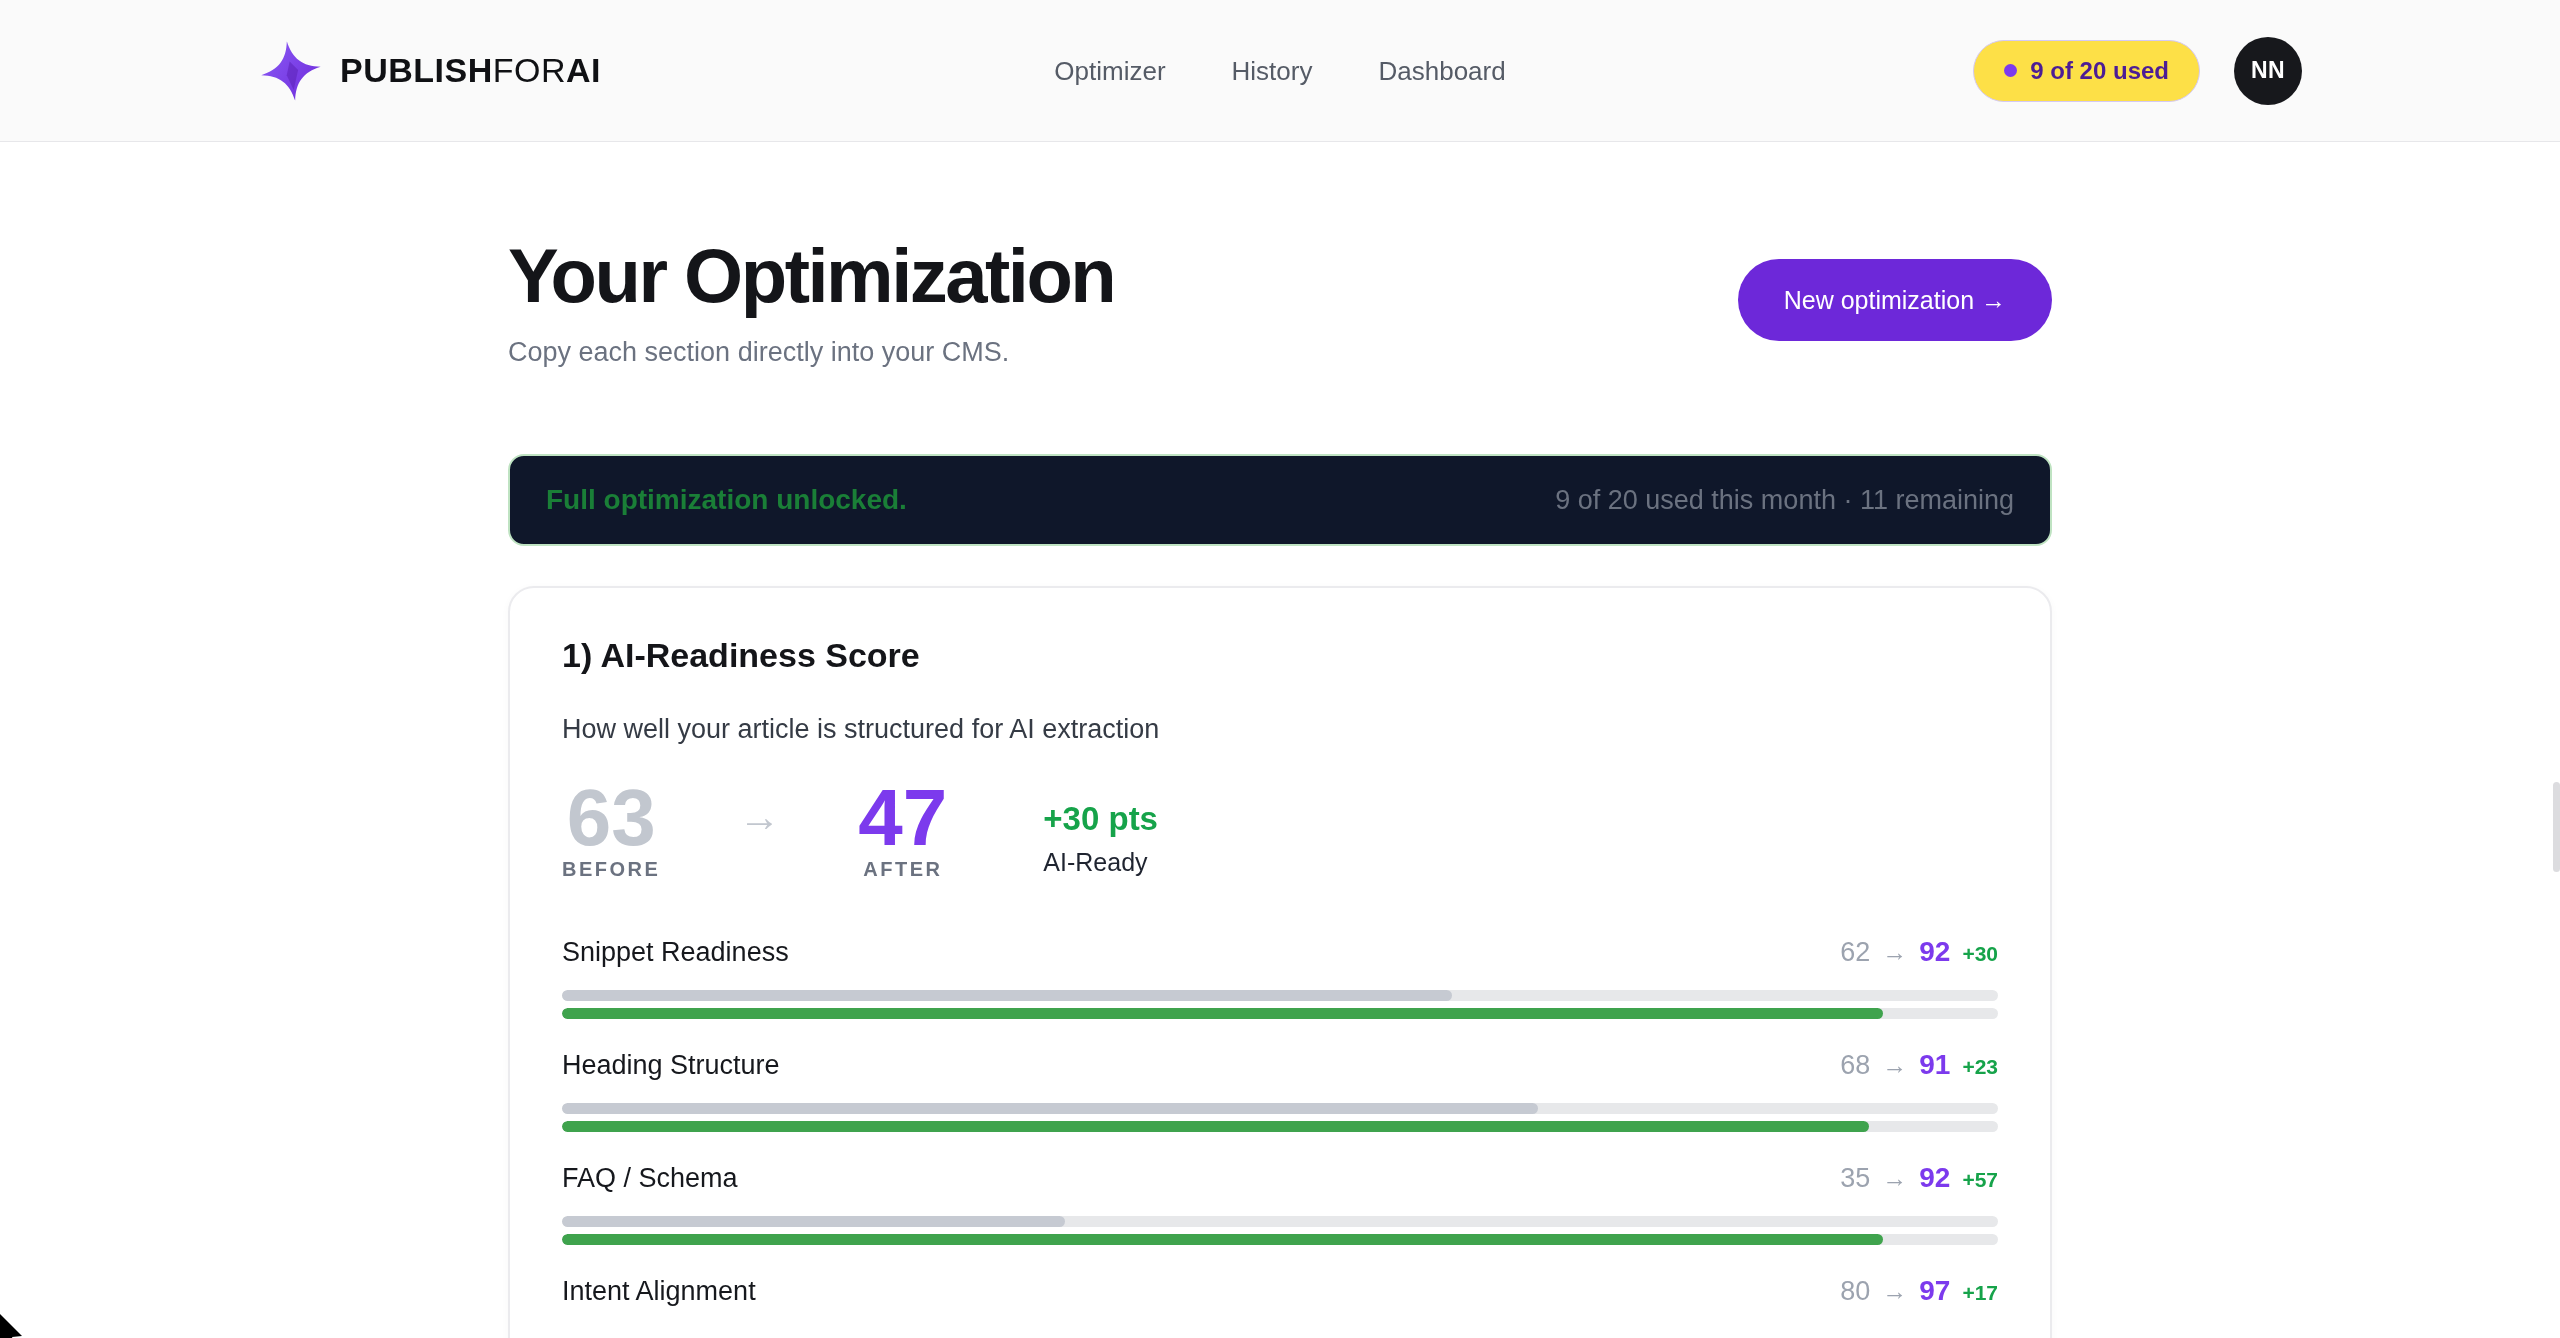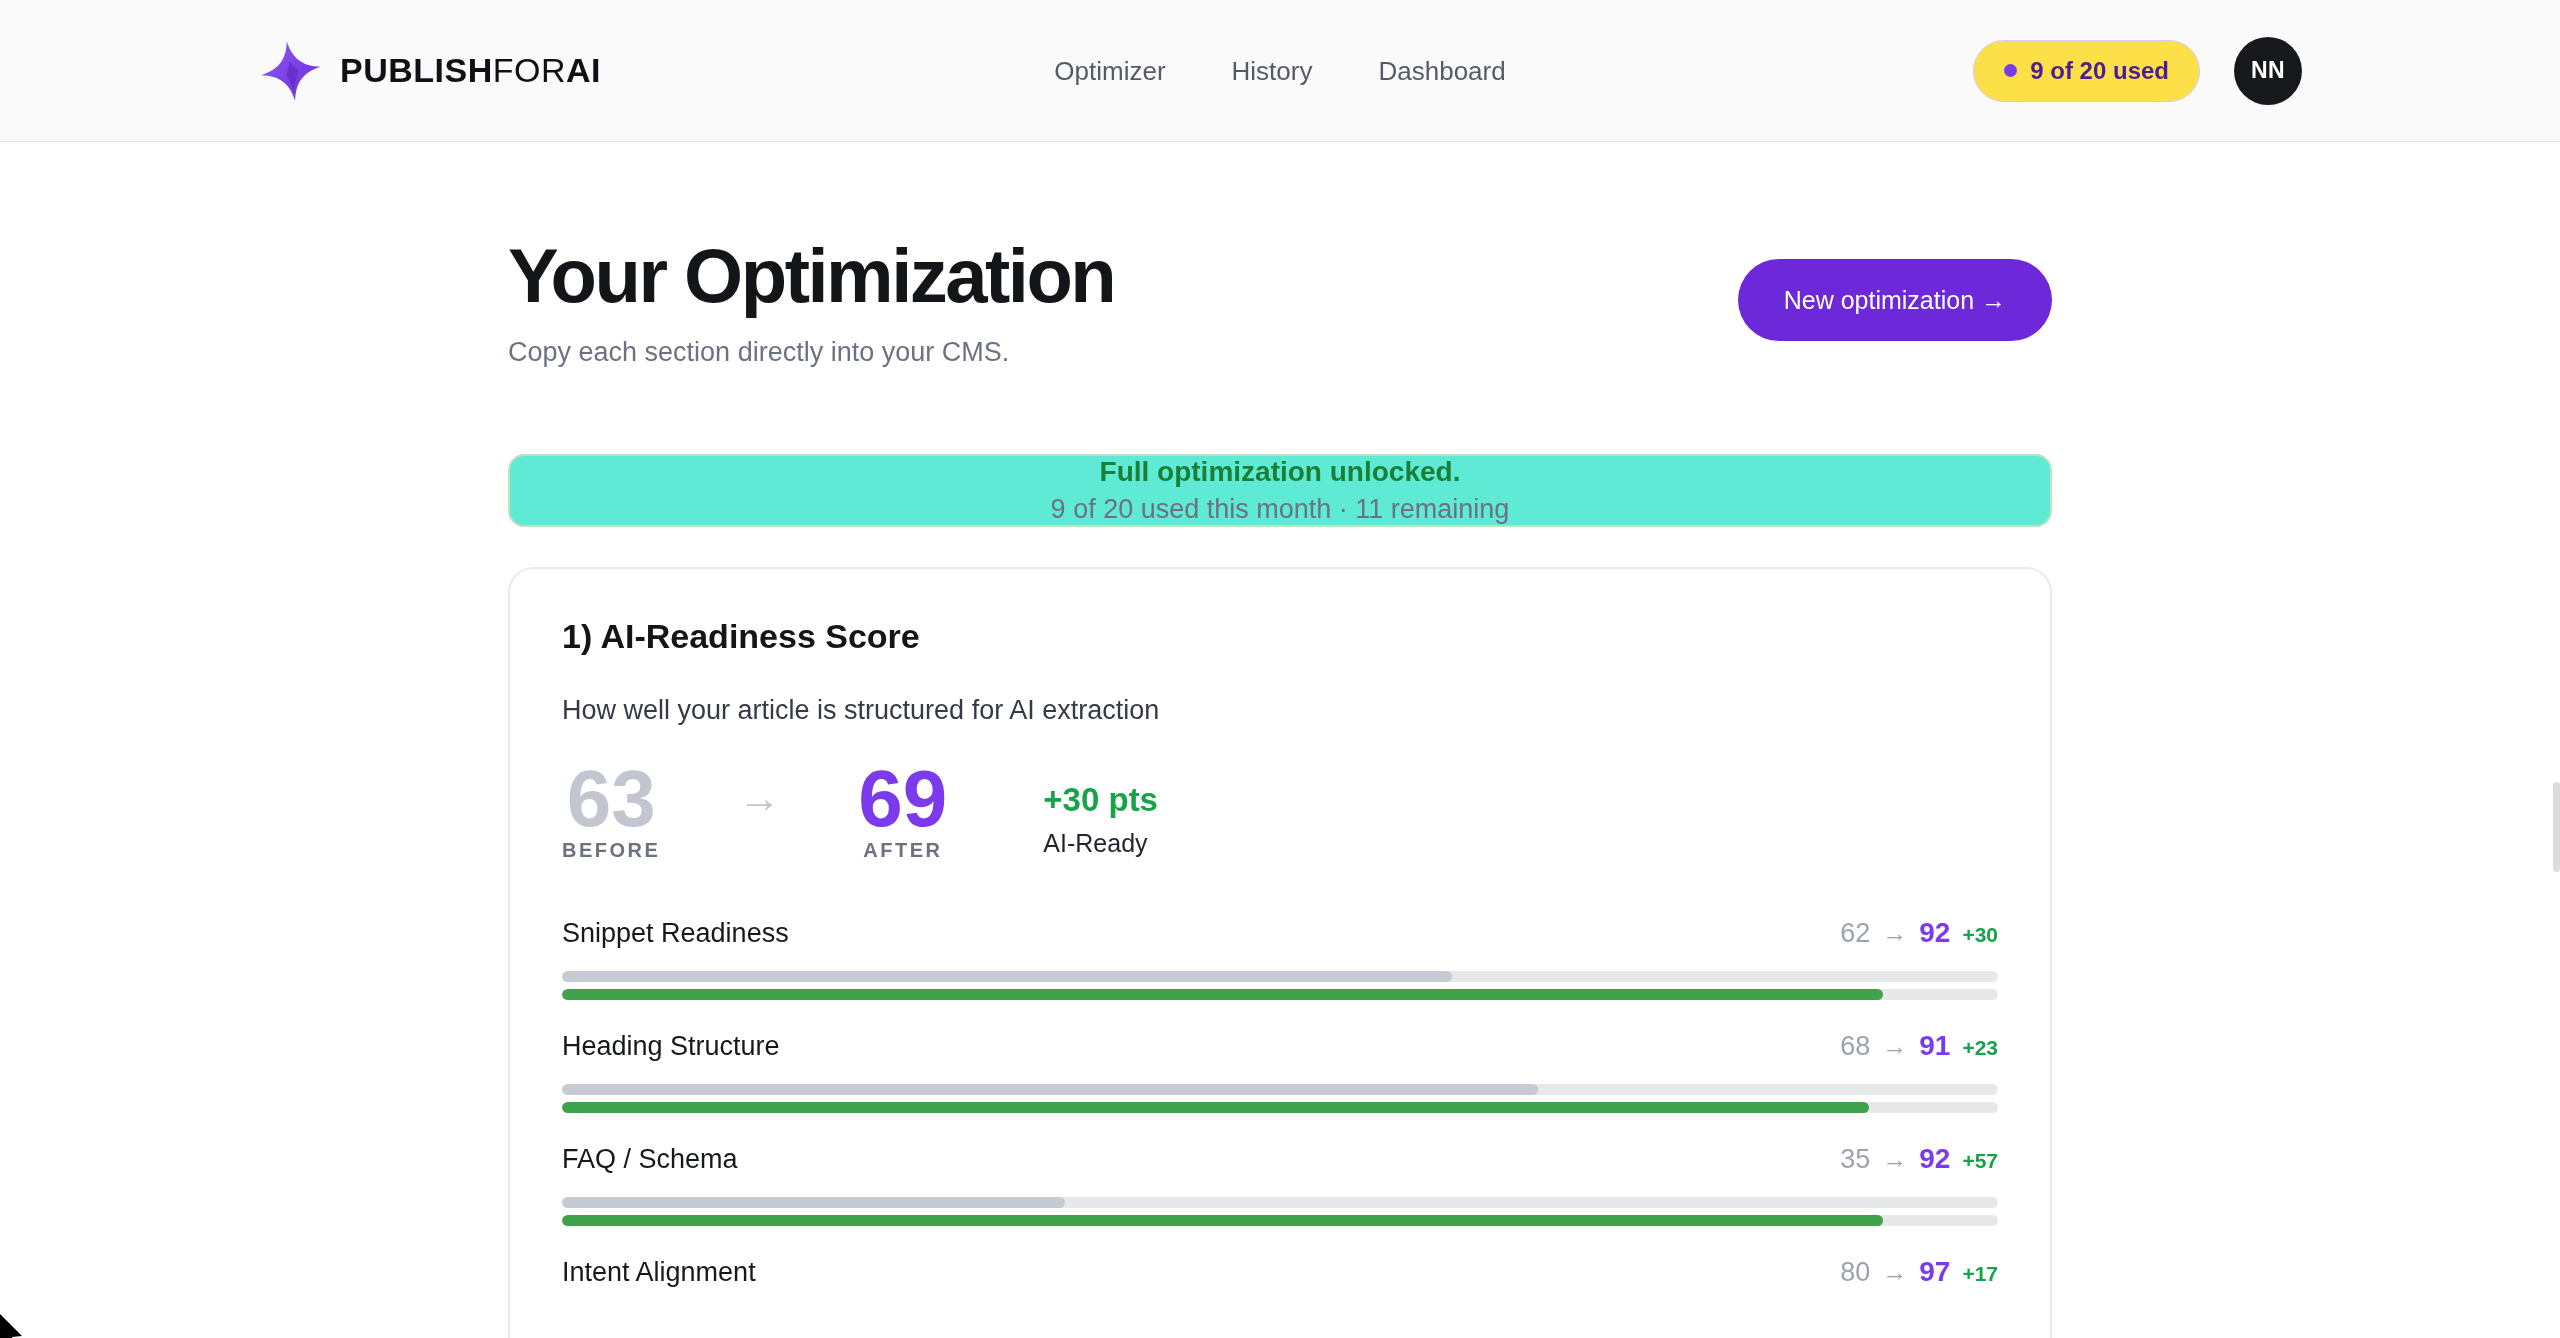--- a/index.html
+++ b/index.html
@@ -29,23 +29,23 @@
 
   
   .container { width:1544px; margin:0 auto; }
   .title-row { margin-top:90px; display:flex; justify-content:space-between; align-items:center; }
   h1.page-title { font-size:76px; font-weight:800; letter-spacing:-2.5px; color:#141519; }
   .page-subtitle { margin-top:18px; font-size:27px; color:#6b7280; }
   .cta-btn { height:82px; padding:0 46px; border:none; border-radius:41px; background:#6d28d9;
              color:#ffffff; font-family:inherit; font-size:25px; font-weight:400; cursor:pointer; }
 
   
-  .banner { margin-top:86px; height:73px; background:#5eead4; border:2px solid #bfe3c2;
+  .banner { margin-top:86px; height:92px; background:#0f172a; border:2px solid #bfe3c2;
             border-radius:16px; display:flex; align-items:center; justify-content:space-between;
-            padding:0 36px;flex-direction:column; }
+            padding:0 36px; }
   .banner-left { font-size:28px; font-weight:700; color:#1a7f37; }
   .banner-right { font-size:27px; color:#6b7280; }
 
   
   .card { margin-top:40px; border:2px solid #ebebee; border-radius:26px; background:#ffffff;
           padding:48px 52px 60px; box-shadow:0 2px 8px rgba(16,24,40,0.03); }
   .card-title { font-size:34px; font-weight:700; color:#141519; }
   .card-desc { margin-top:39px; font-size:27px; color:#353b45; }
 
   .scores { margin-top:33px; display:flex; align-items:flex-start; }
@@ -135,21 +135,21 @@
       <h2 class="card-title">1) AI-Readiness Score</h2>
       <div class="card-desc">How well your article is structured for AI extraction</div>
 
       <div class="scores">
         <div class="score-col">
           <div class="score-num before">63</div>
           <div class="score-cap">BEFORE</div>
         </div>
         <div class="big-arrow">→</div>
         <div class="score-col">
-          <div class="score-num after">69</div>
+          <div class="score-num after">47</div>
           <div class="score-cap">AFTER</div>
         </div>
         <div class="delta-col">
           <div class="delta-pts">+30 pts</div>
           <div class="delta-sub">AI-Ready</div>
         </div>
       </div>
 
       <div class="metrics">
 

